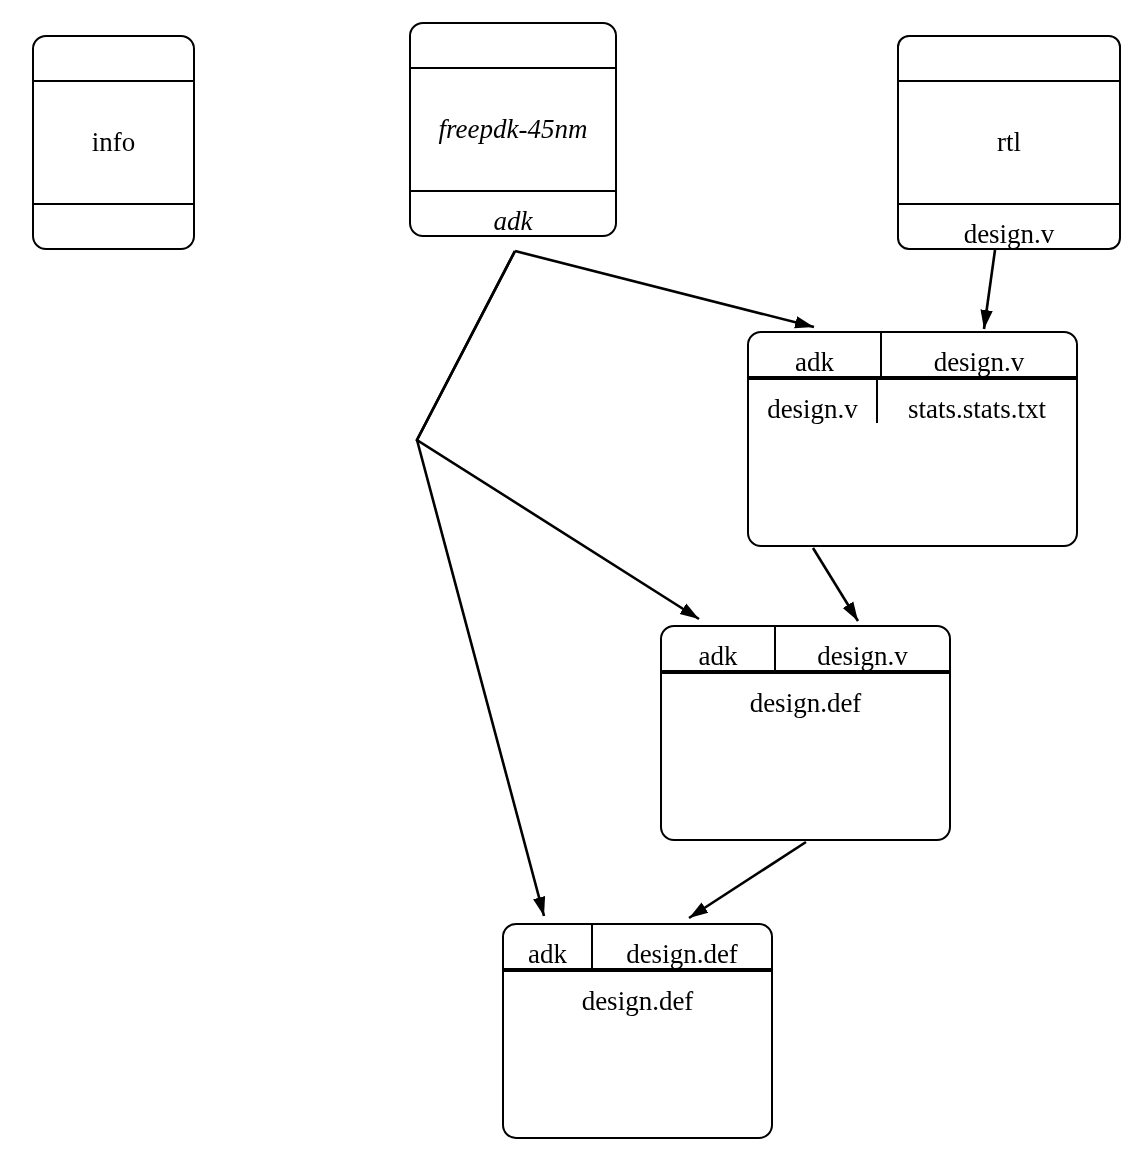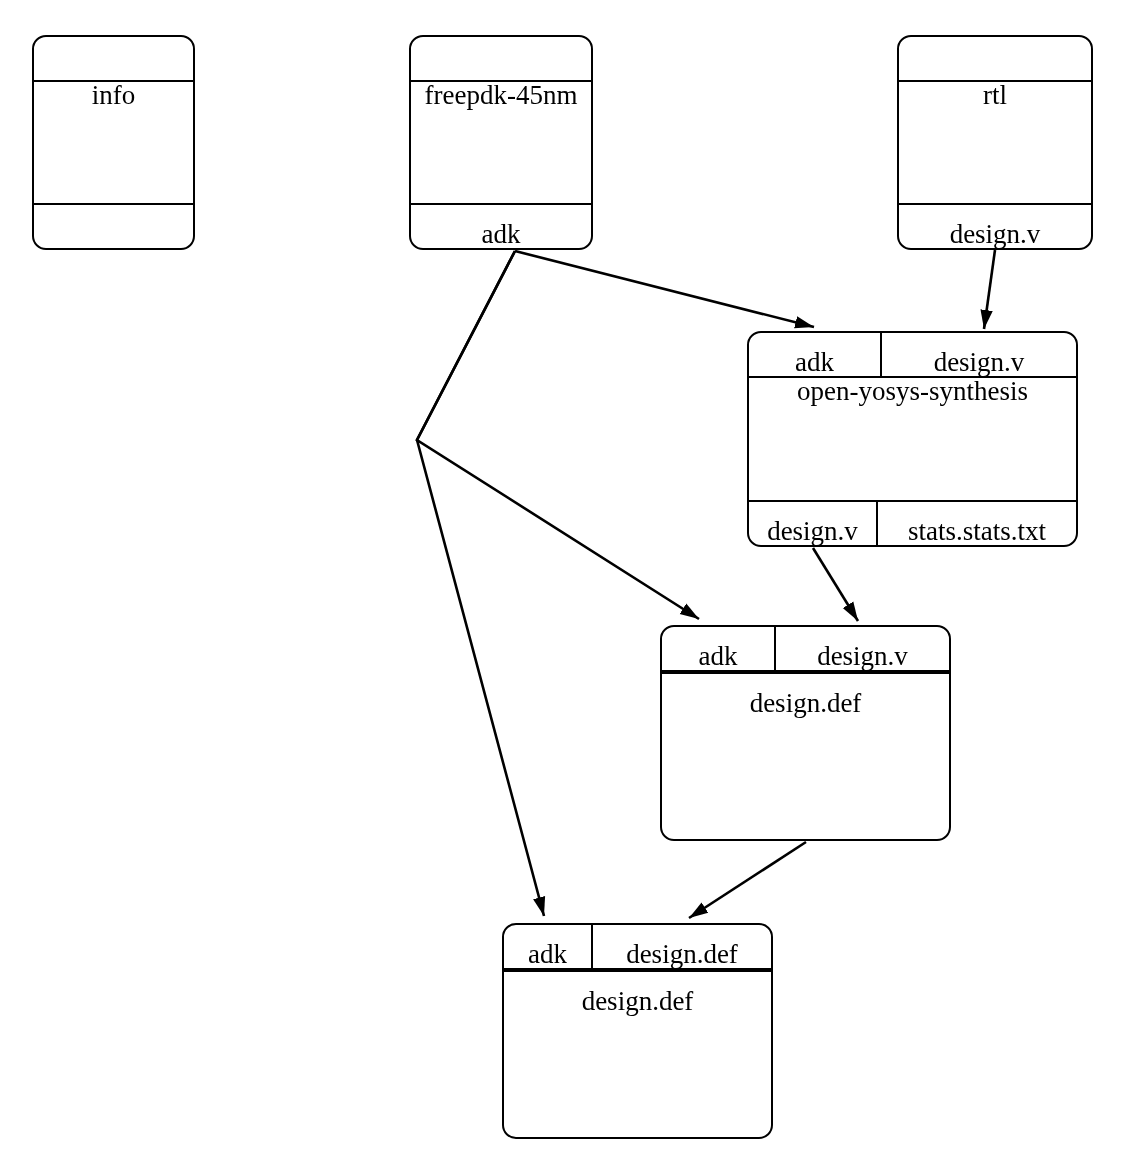--- a/index.html
+++ b/index.html
@@ -44,21 +44,21 @@
     border-bottom: 2.5px solid #000000;
     flex: none;
   }
   .row.outputs {
     height: 45px;
     border-top: 2.5px solid #000000;
     flex: none;
   }
   .row.title {
     flex: 1;
-    align-items: flex-start;
+    align-items: center;
     justify-content: center;
   }
   .cell {
     display: flex;
     align-items: flex-end;
     justify-content: center;
     box-sizing: border-box;
     border-right: 2.5px solid #000000;
     white-space: nowrap;
   }
@@ -100,55 +100,52 @@
   </svg>
 
   <div class="node" style="left:32px; top:35px; width:163px; height:215px;">
     <div class="row inputs"></div>
     <div class="row title">
       <span>info</span>
     </div>
     <div class="row outputs"></div>
   </div>
 
-  <div class="node" style="left:409px; top:35px; width:184px; height:215px;">
+  <div class="node" style="left:409px; top:22px; width:208px; height:215px;font-style:italic;">
     <div class="row inputs"></div>
     <div class="row title">
       <span>freepdk-45nm</span>
     </div>
     <div class="row outputs">
       <div class="cell grow">
         <span>adk</span>
       </div>
     </div>
   </div>
 
-  <div class="node" style="left:897px; top:35px; width:196px; height:215px;">
+  <div class="node" style="left:897px; top:35px; width:224px; height:215px;border-radius:12px;">
     <div class="row inputs"></div>
     <div class="row title">
       <span>rtl</span>
     </div>
     <div class="row outputs">
       <div class="cell grow">
         <span>design.v</span>
       </div>
     </div>
   </div>
 
   <div class="node" style="left:747px; top:331px; width:331px; height:216px;">
     <div class="row inputs">
       <div class="cell" style="width:133px;">
         <span>adk</span>
       </div>
       <div class="cell grow">
         <span>design.v</span>
       </div>
-    </div>
-    <div class="row title">
-      <span>open-yosys-synthesis</span>
     </div>
     <div class="row outputs">
       <div class="cell" style="width:129px;">
         <span>design.v</span>
       </div>
       <div class="cell grow">
         <span>stats.stats.txt</span>
       </div>
     </div>
   </div>

